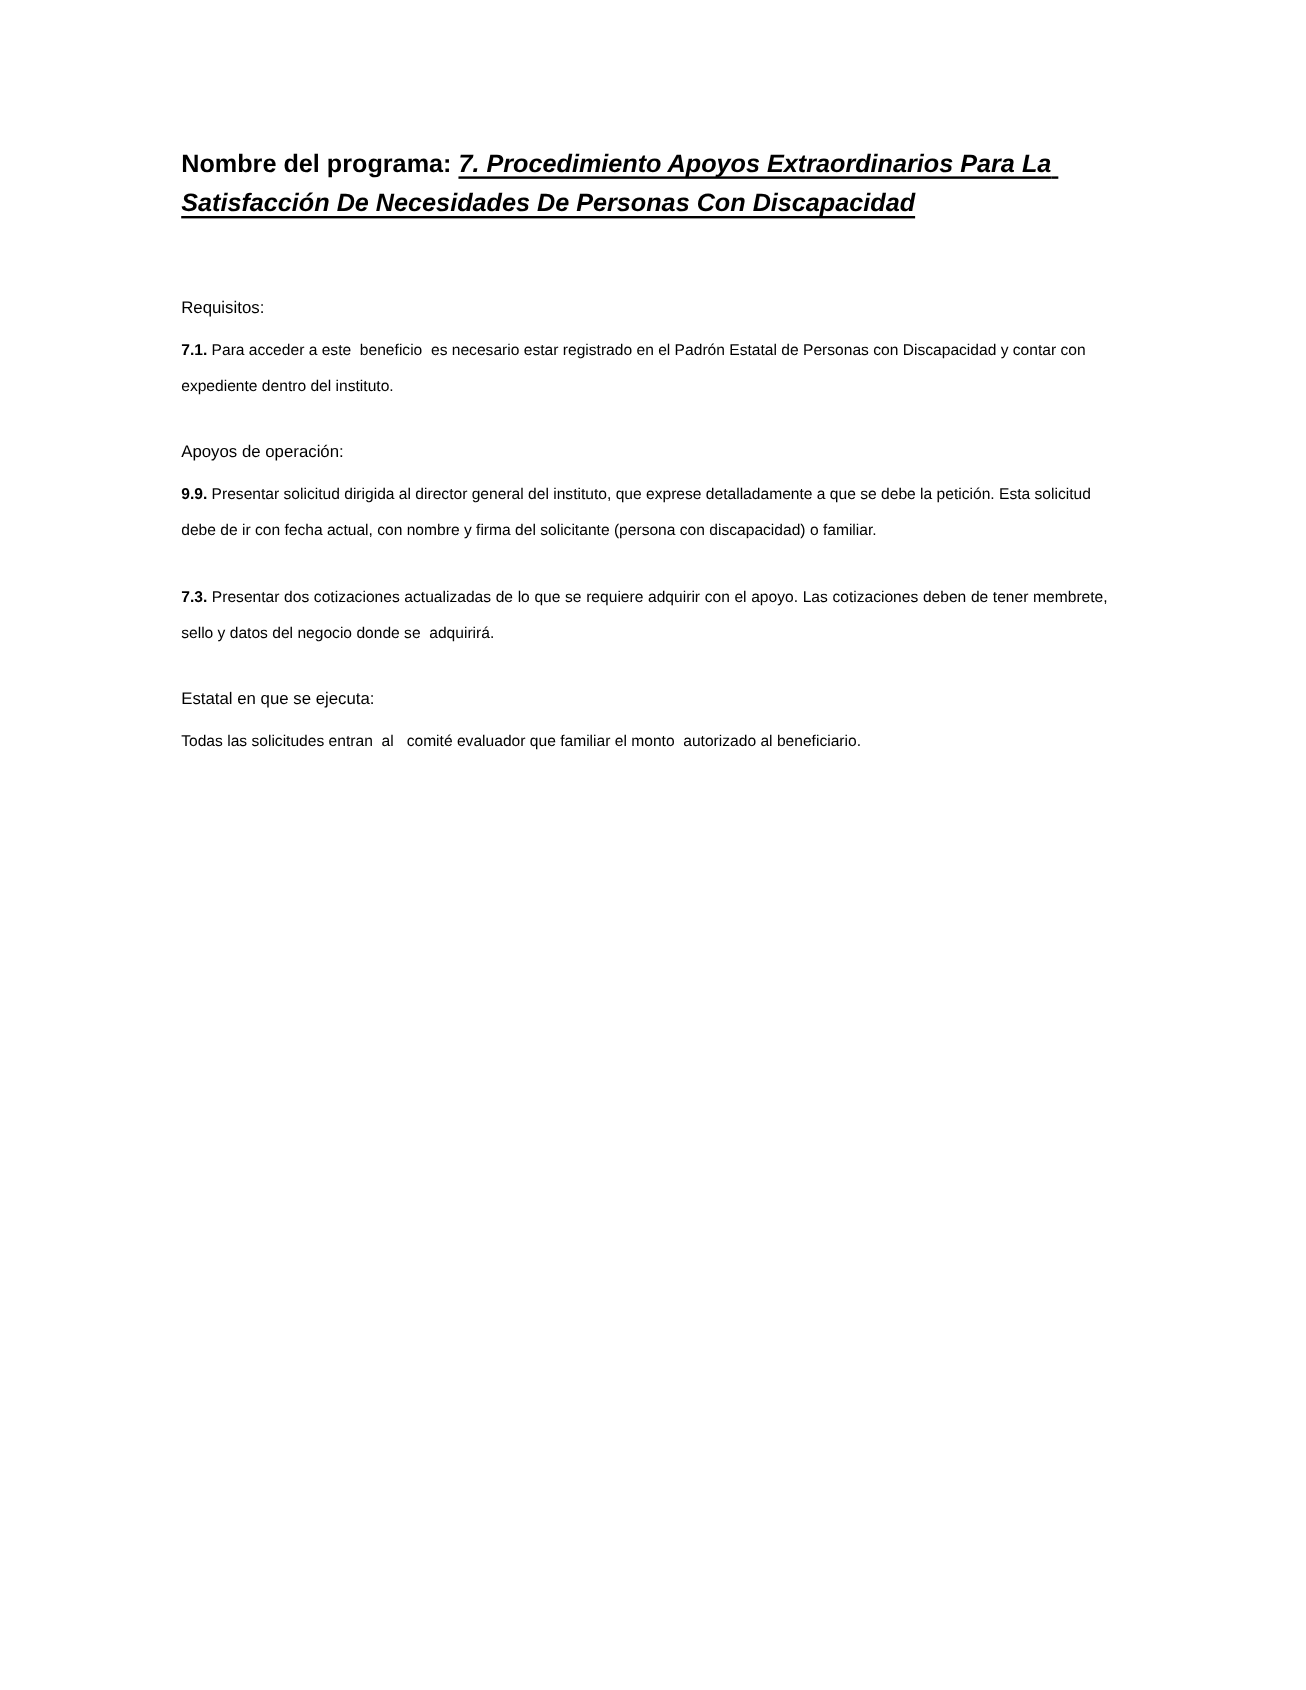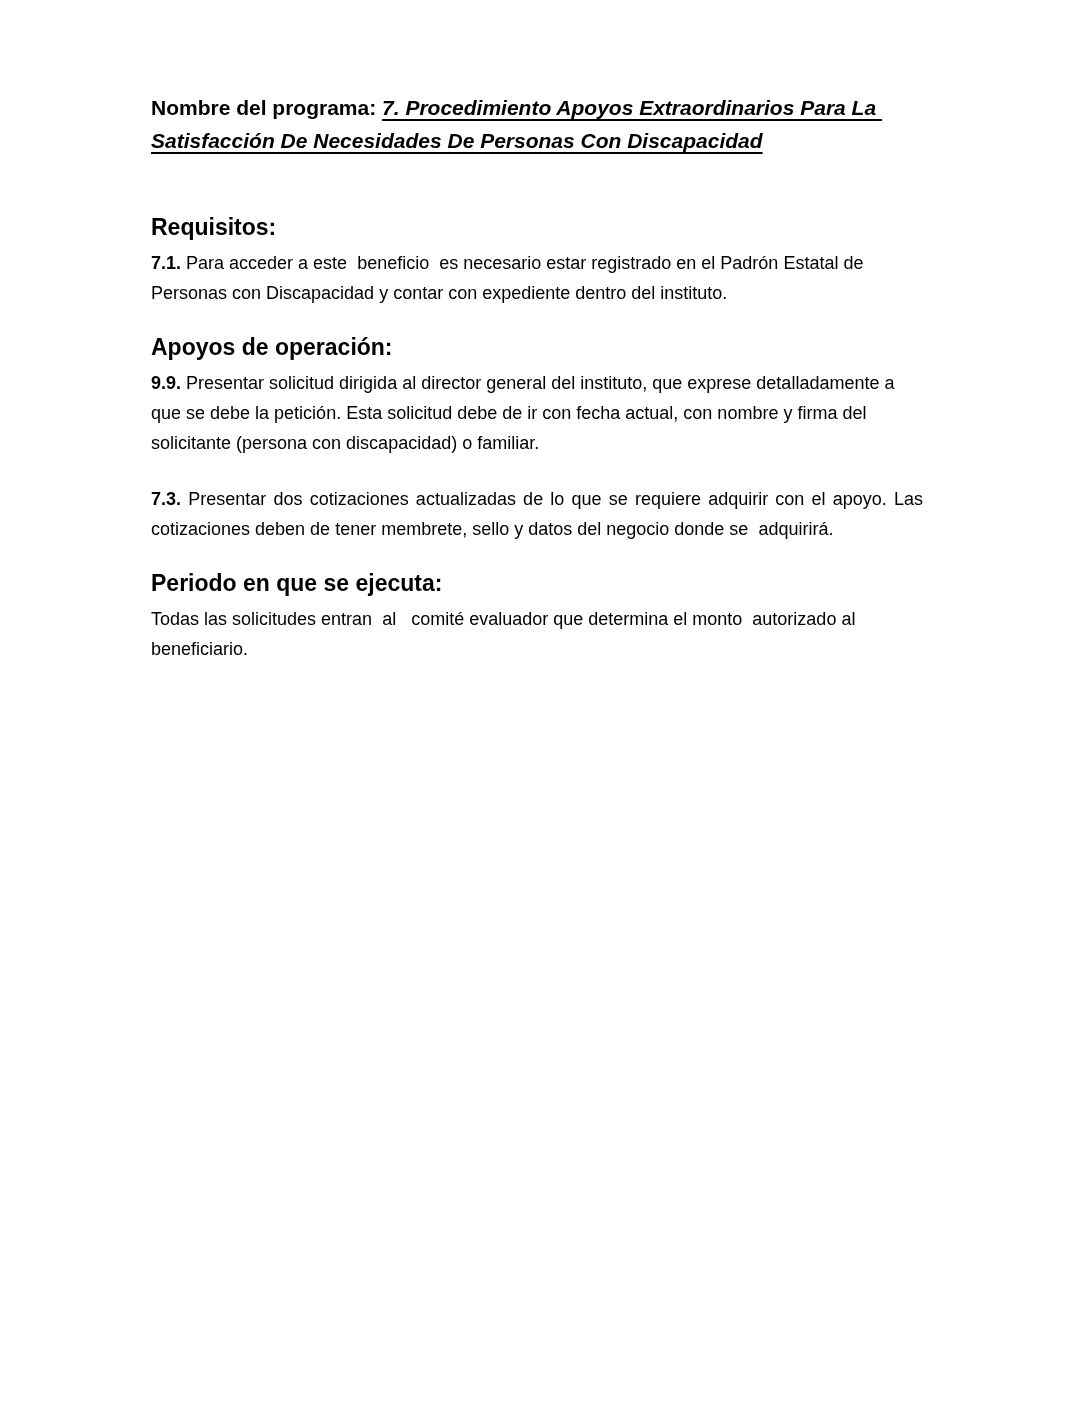--- a/index.html
+++ b/index.html
@@ -6,46 +6,46 @@
     margin: 0;
     padding: 0;
     background: #ffffff;
   }
   .page {
     position: relative;
     width: 1068px;
     height: 1408px;
     background: #ffffff;
     box-sizing: border-box;
-    padding: 91px 145px 0 151px;
+    padding: 120px 145px 0 151px;
     font-family: "Liberation Sans", sans-serif;
     color: #000000;
     overflow: hidden;
   }
   .doc-title {
     font-size: 21px;
     font-weight: 700;
     line-height: 33px;
     margin: 0 0 57px 0;
     white-space: pre-wrap;
   }
   .doc-title .title-value {
     font-style: italic;
     text-decoration: underline;
     text-decoration-thickness: 2px;
     text-underline-offset: 4px;
   }
   .section-heading {
-    font-size: 23px;
-    font-weight: 700;
+    font-size: 14px;
+    font-weight: 400;
     line-height: 27px;
     margin: 0 0 7px 0;
   }
   .para {
-    font-size: 18px;
+    font-size: 13px;
     font-weight: 400;
     line-height: 30px;
     margin: 0 0 26px 0;
     white-space: pre-wrap;
   }
   .para .clause-number {
     font-weight: 700;
   }
   .para.justify {
     text-align: justify;
@@ -66,17 +66,17 @@
     <p class="para"><strong class="clause-number">7.1.</strong><span class="clause-text"> Para acceder a este  beneficio  es necesario estar registrado en el Padrón Estatal de Personas con Discapacidad y contar con expediente dentro del instituto.</span></p>
   </section>
 
   <section class="section">
     <h2 class="section-heading">Apoyos de operación:</h2>
     <p class="para"><strong class="clause-number">9.9.</strong><span class="clause-text"> Presentar solicitud dirigida al director general del instituto, que exprese detalladamente a que se debe la petición. Esta solicitud debe de ir con fecha actual, con nombre y firma del solicitante (persona con discapacidad) o familiar.</span></p>
     <p class="para justify"><strong class="clause-number">7.3.</strong><span class="clause-text"> Presentar dos cotizaciones actualizadas de lo que se requiere adquirir con el apoyo. Las cotizaciones deben de tener membrete, sello y datos del negocio donde se  adquirirá.</span></p>
   </section>
 
   <section class="section">
-    <h2 class="section-heading">Periodo en que se ejecuta:</h2>
-    <p class="para"><span class="clause-text">Todas las solicitudes entran  al   comité evaluador que determina el monto  autorizado al beneficiario.</span></p>
+    <h2 class="section-heading">Estatal en que se ejecuta:</h2>
+    <p class="para"><span class="clause-text">Todas las solicitudes entran  al   comité evaluador que familiar el monto  autorizado al beneficiario.</span></p>
   </section>
 
 </div>
 
 </body></html>

